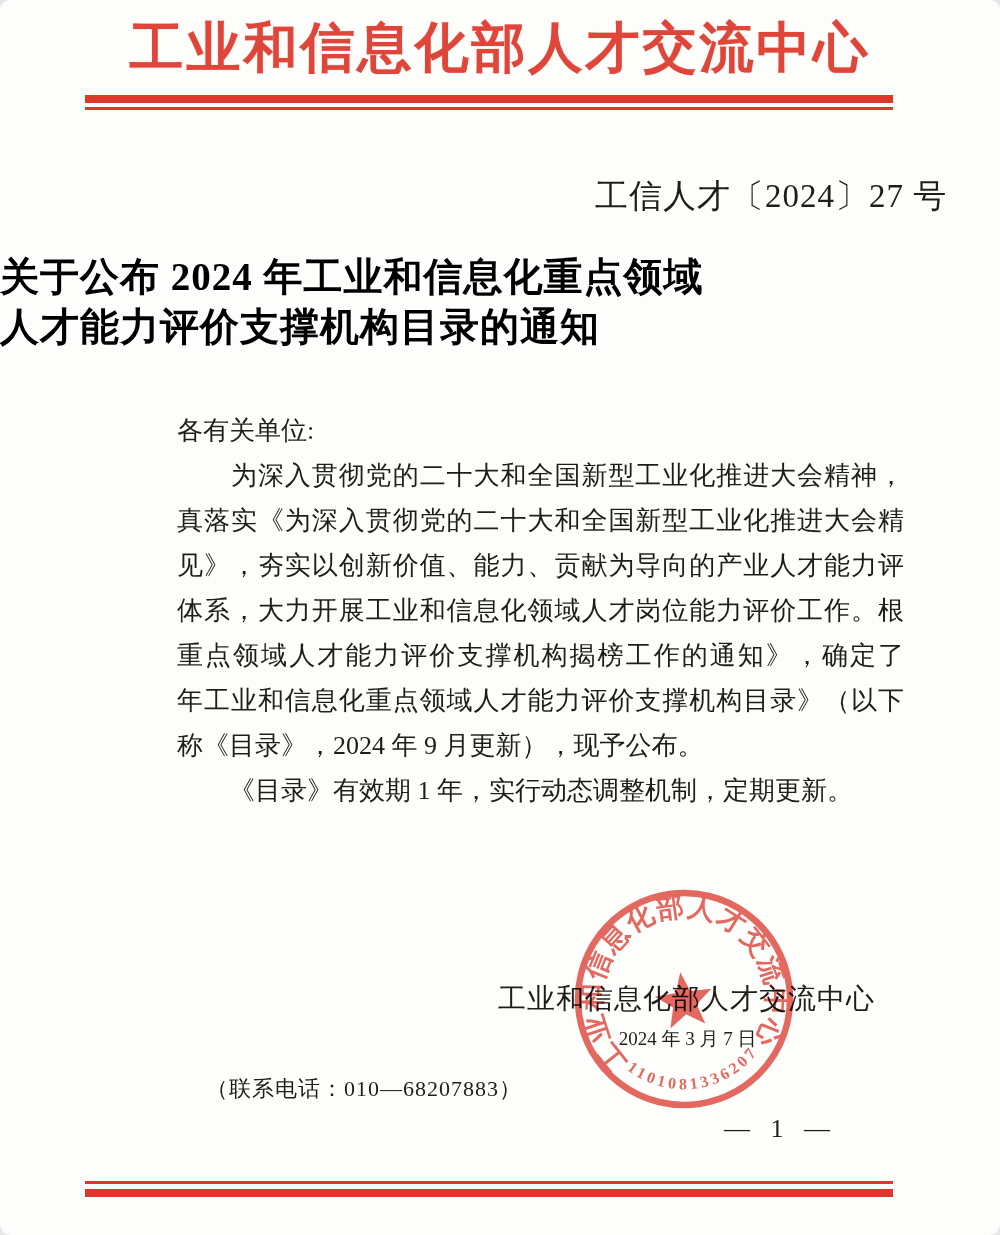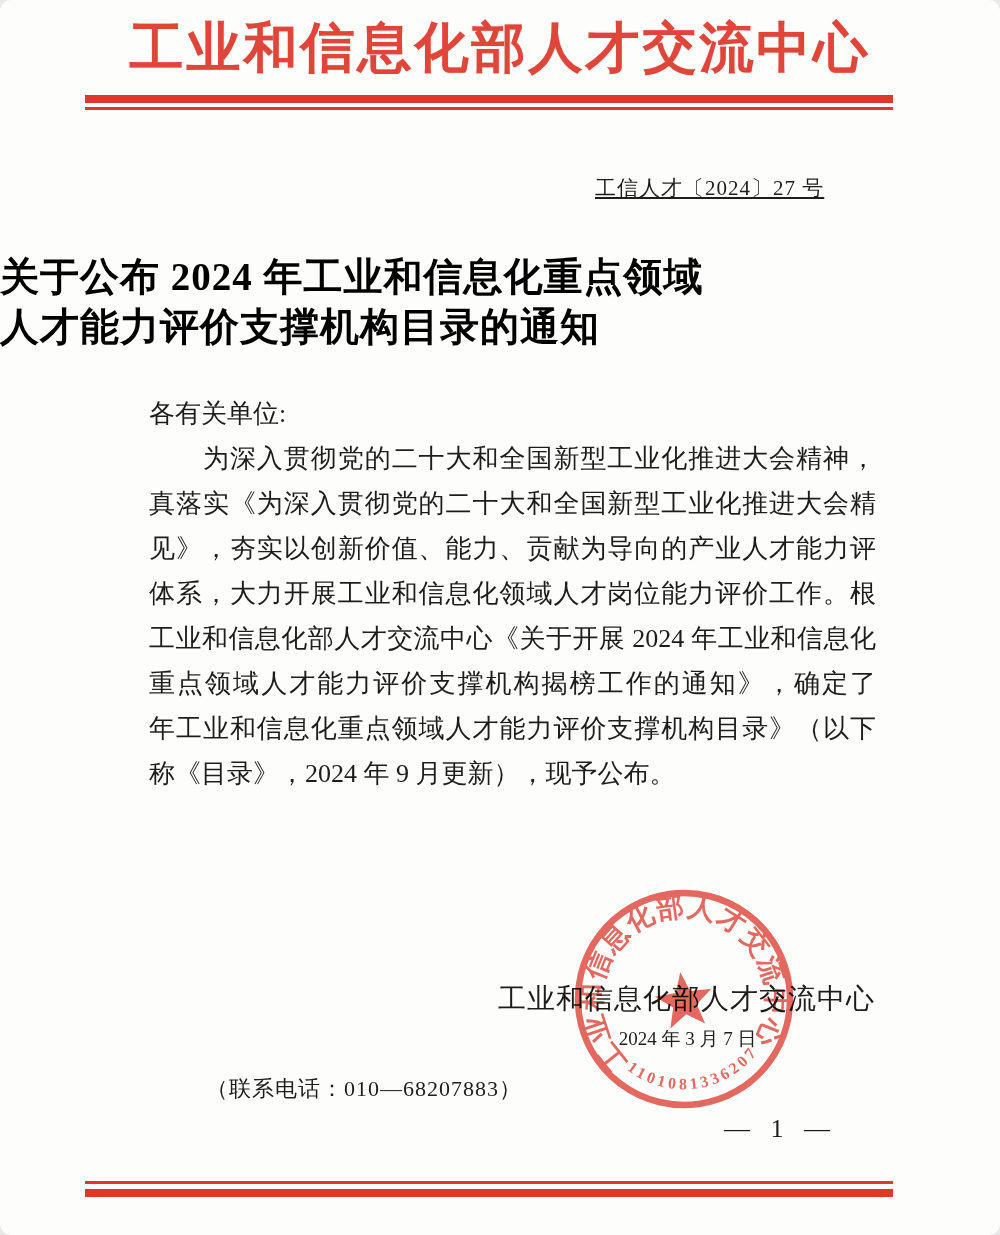--- a/index.html
+++ b/index.html
@@ -29,41 +29,40 @@
   .rule.thick { height: 8px; }
   .rule.thin  { height: 3px; }
   .rule.top-thick { top: 95px; }
   .rule.top-thin  { top: 107px; }
   .rule.bot-thin  { top: 1181px; }
   .rule.bot-thick { top: 1189px; }
 
   .doc-number {
     position: absolute;
     top: 174px; left: 595px;
-    font-size: 21px;
+    font-size: 33px;
     letter-spacing: 1px;
     white-space: nowrap;
-    text-decoration: underline;
   }
   .title {
     position: absolute;
     top: 252px; left: 0; width: 100%;
     font-size: 39px;
     font-weight: bold;
     line-height: 50px;
     letter-spacing: 1px;
     color: #000;
   }
   .body-block {
     position: absolute;
     left: 149px; width: 727px;
     font-size: 26px;
     line-height: 45px;
   }
-  .body-block.main { top: 391px; }
+  .body-block.main { top: 408px; margin-left: 28px; }
   .body-block.attach { top: 893px; }
   .body-line {
     white-space: nowrap;
     height: 45px;
   }
   .body-line.fill {
     text-align: justify;
     text-align-last: justify;
     white-space: normal;
     overflow: hidden;
@@ -134,28 +133,28 @@
       <div class="body-line">各有关单位:</div>
 
       <div class="body-line fill">　　为深入贯彻党的二十大和全国新型工业化推进大会精神，认</div>
 
       <div class="body-line fill">真落实《为深入贯彻党的二十大和全国新型工业化推进大会精神</div>
 
       <div class="body-line fill">见》，夯实以创新价值、能力、贡献为导向的产业人才能力评价</div>
 
       <div class="body-line fill">体系，大力开展工业和信息化领域人才岗位能力评价工作。根据</div>
 
-      <div class="body-line fill">工业和信息化部人才交流中心《关于开展 2024 年工业和信息化</div>
 
       <div class="body-line fill">重点领域人才能力评价支撑机构揭榜工作的通知》，确定了《2024</div>
 
       <div class="body-line fill">年工业和信息化重点领域人才能力评价支撑机构目录》（以下简</div>
 
       <div class="body-line">称《目录》，2024 年 9 月更新），现予公布。</div>
 
+      <div class="body-line">　　《目录》有效期 1 年，实行动态调整机制，定期更新。</div>
     </div>
 
 
   <div class="signature">工业和信息化部人才交流中心</div>
 
   <div class="sign-date">2024 年 3 月 7 日</div>
 
   <div class="contact">（联系电话：010—68207883）</div>
 
   <div class="seal">

